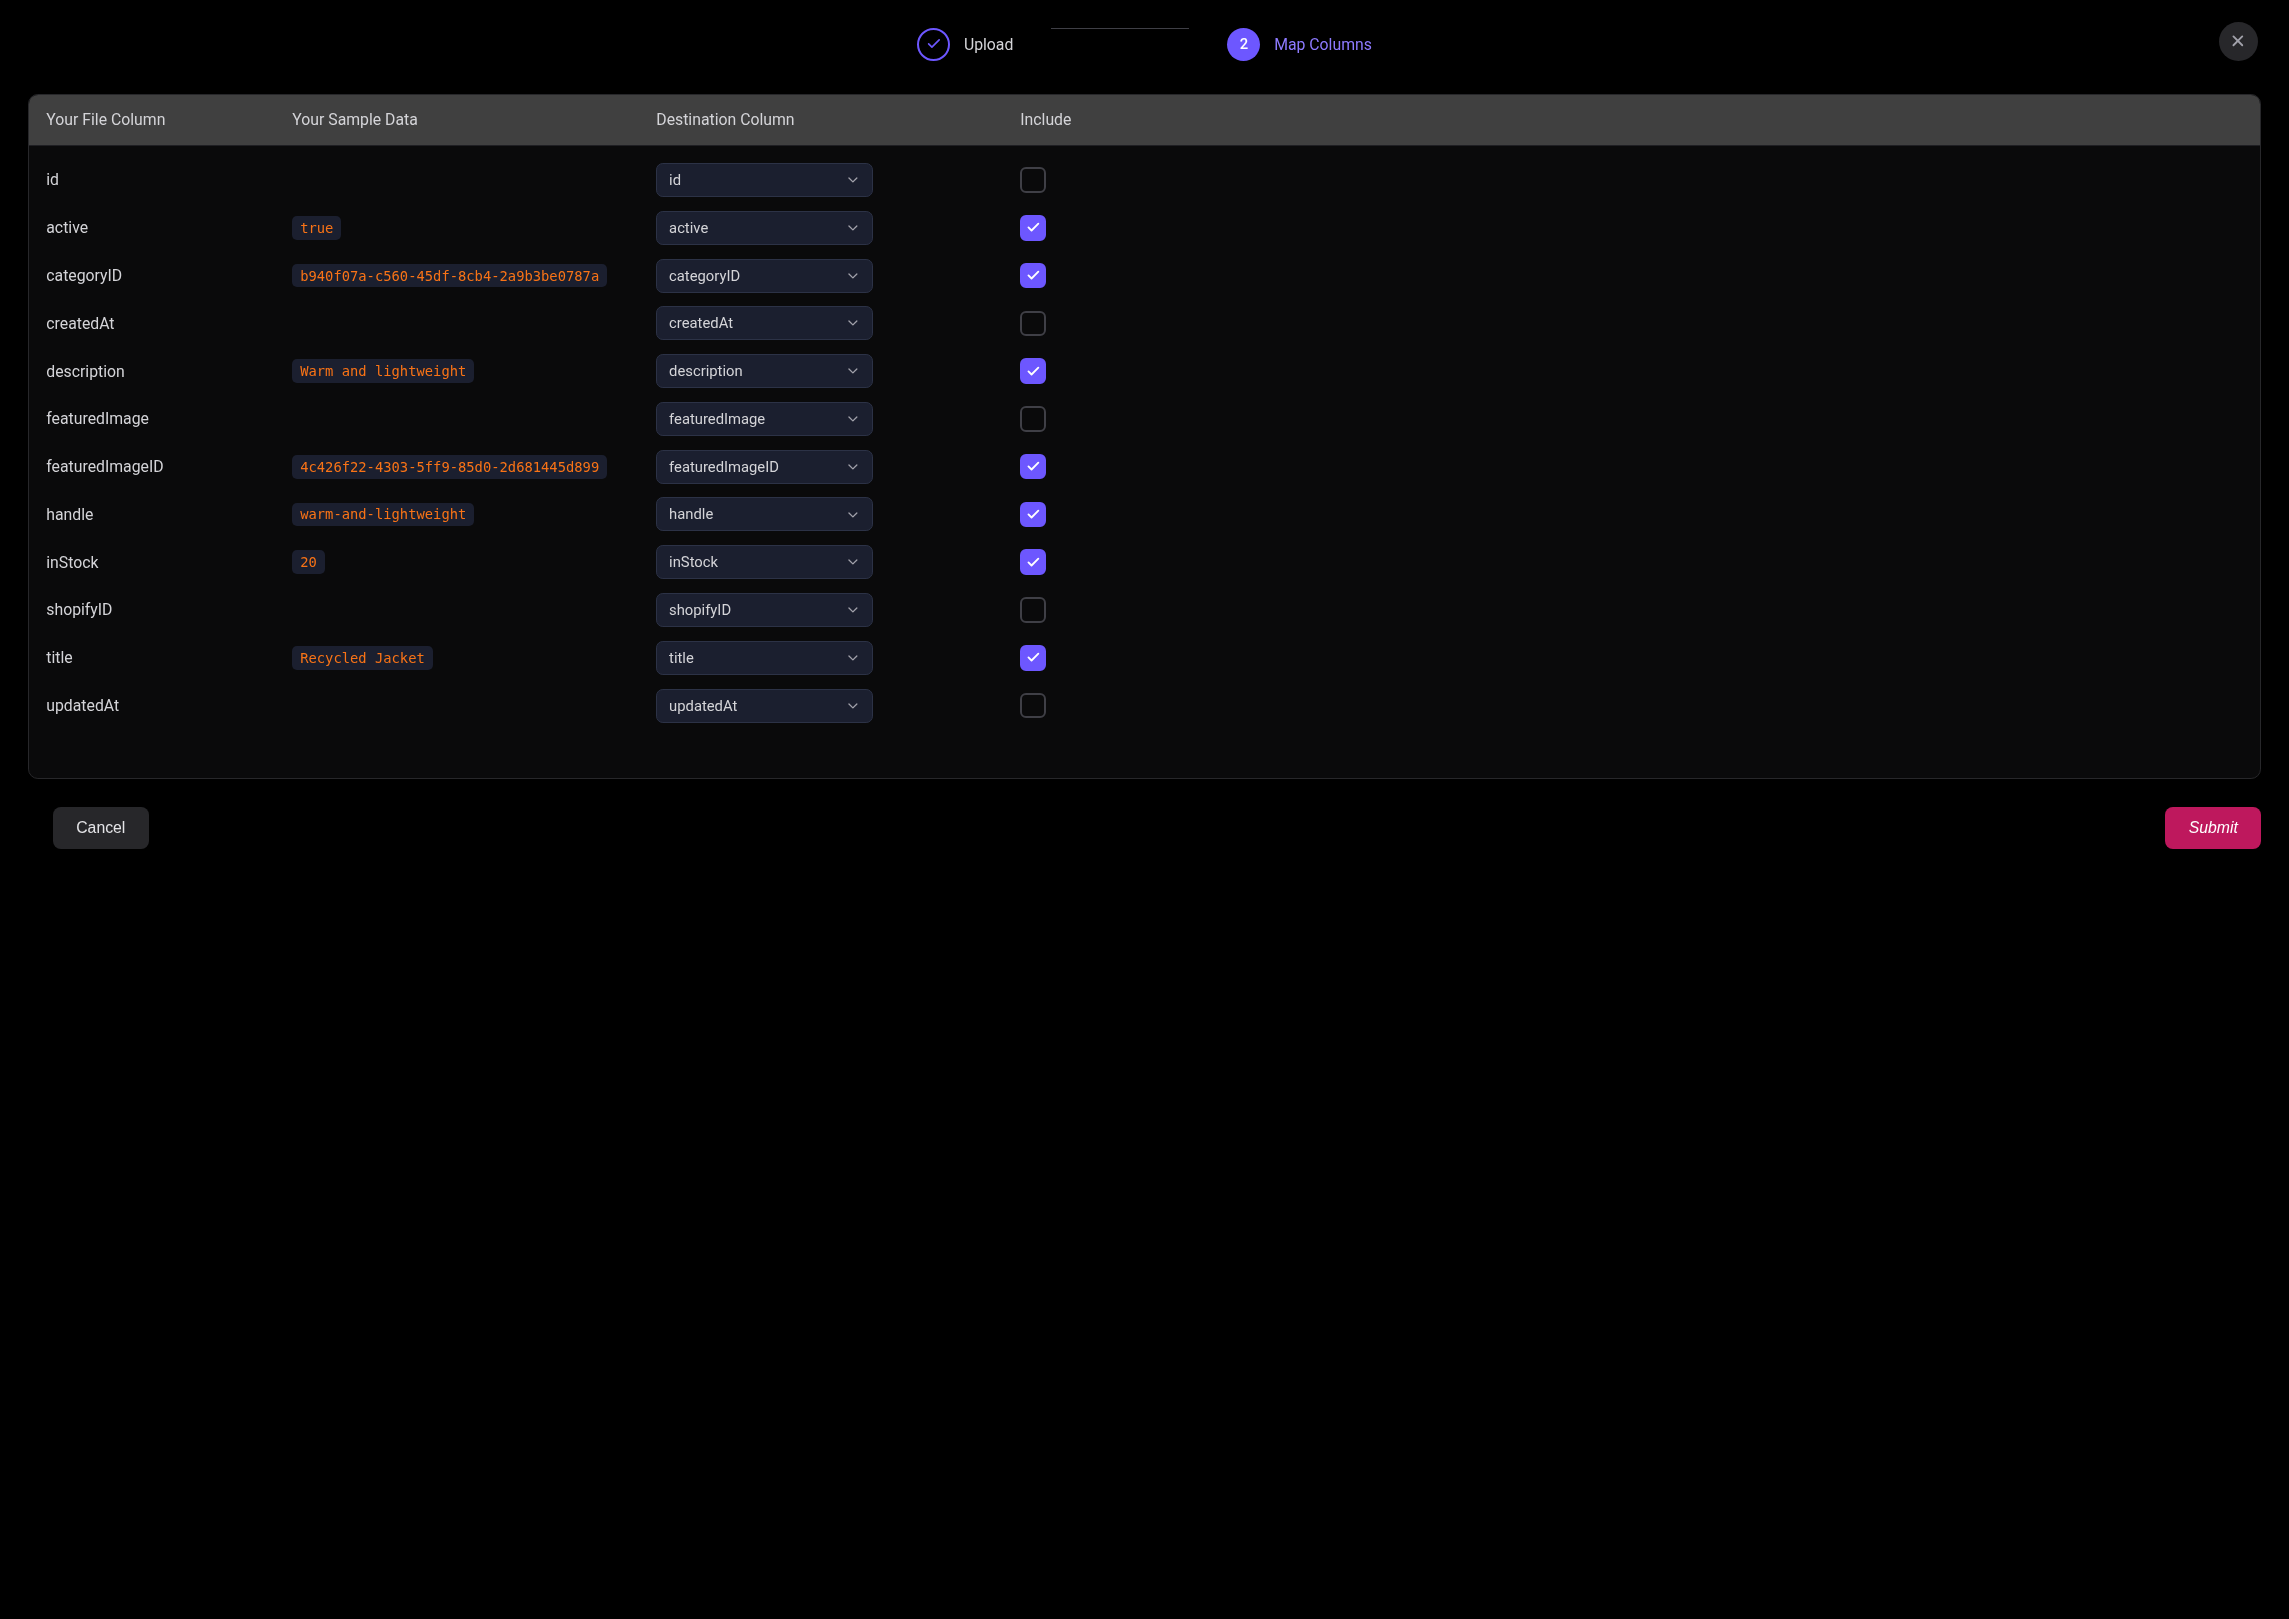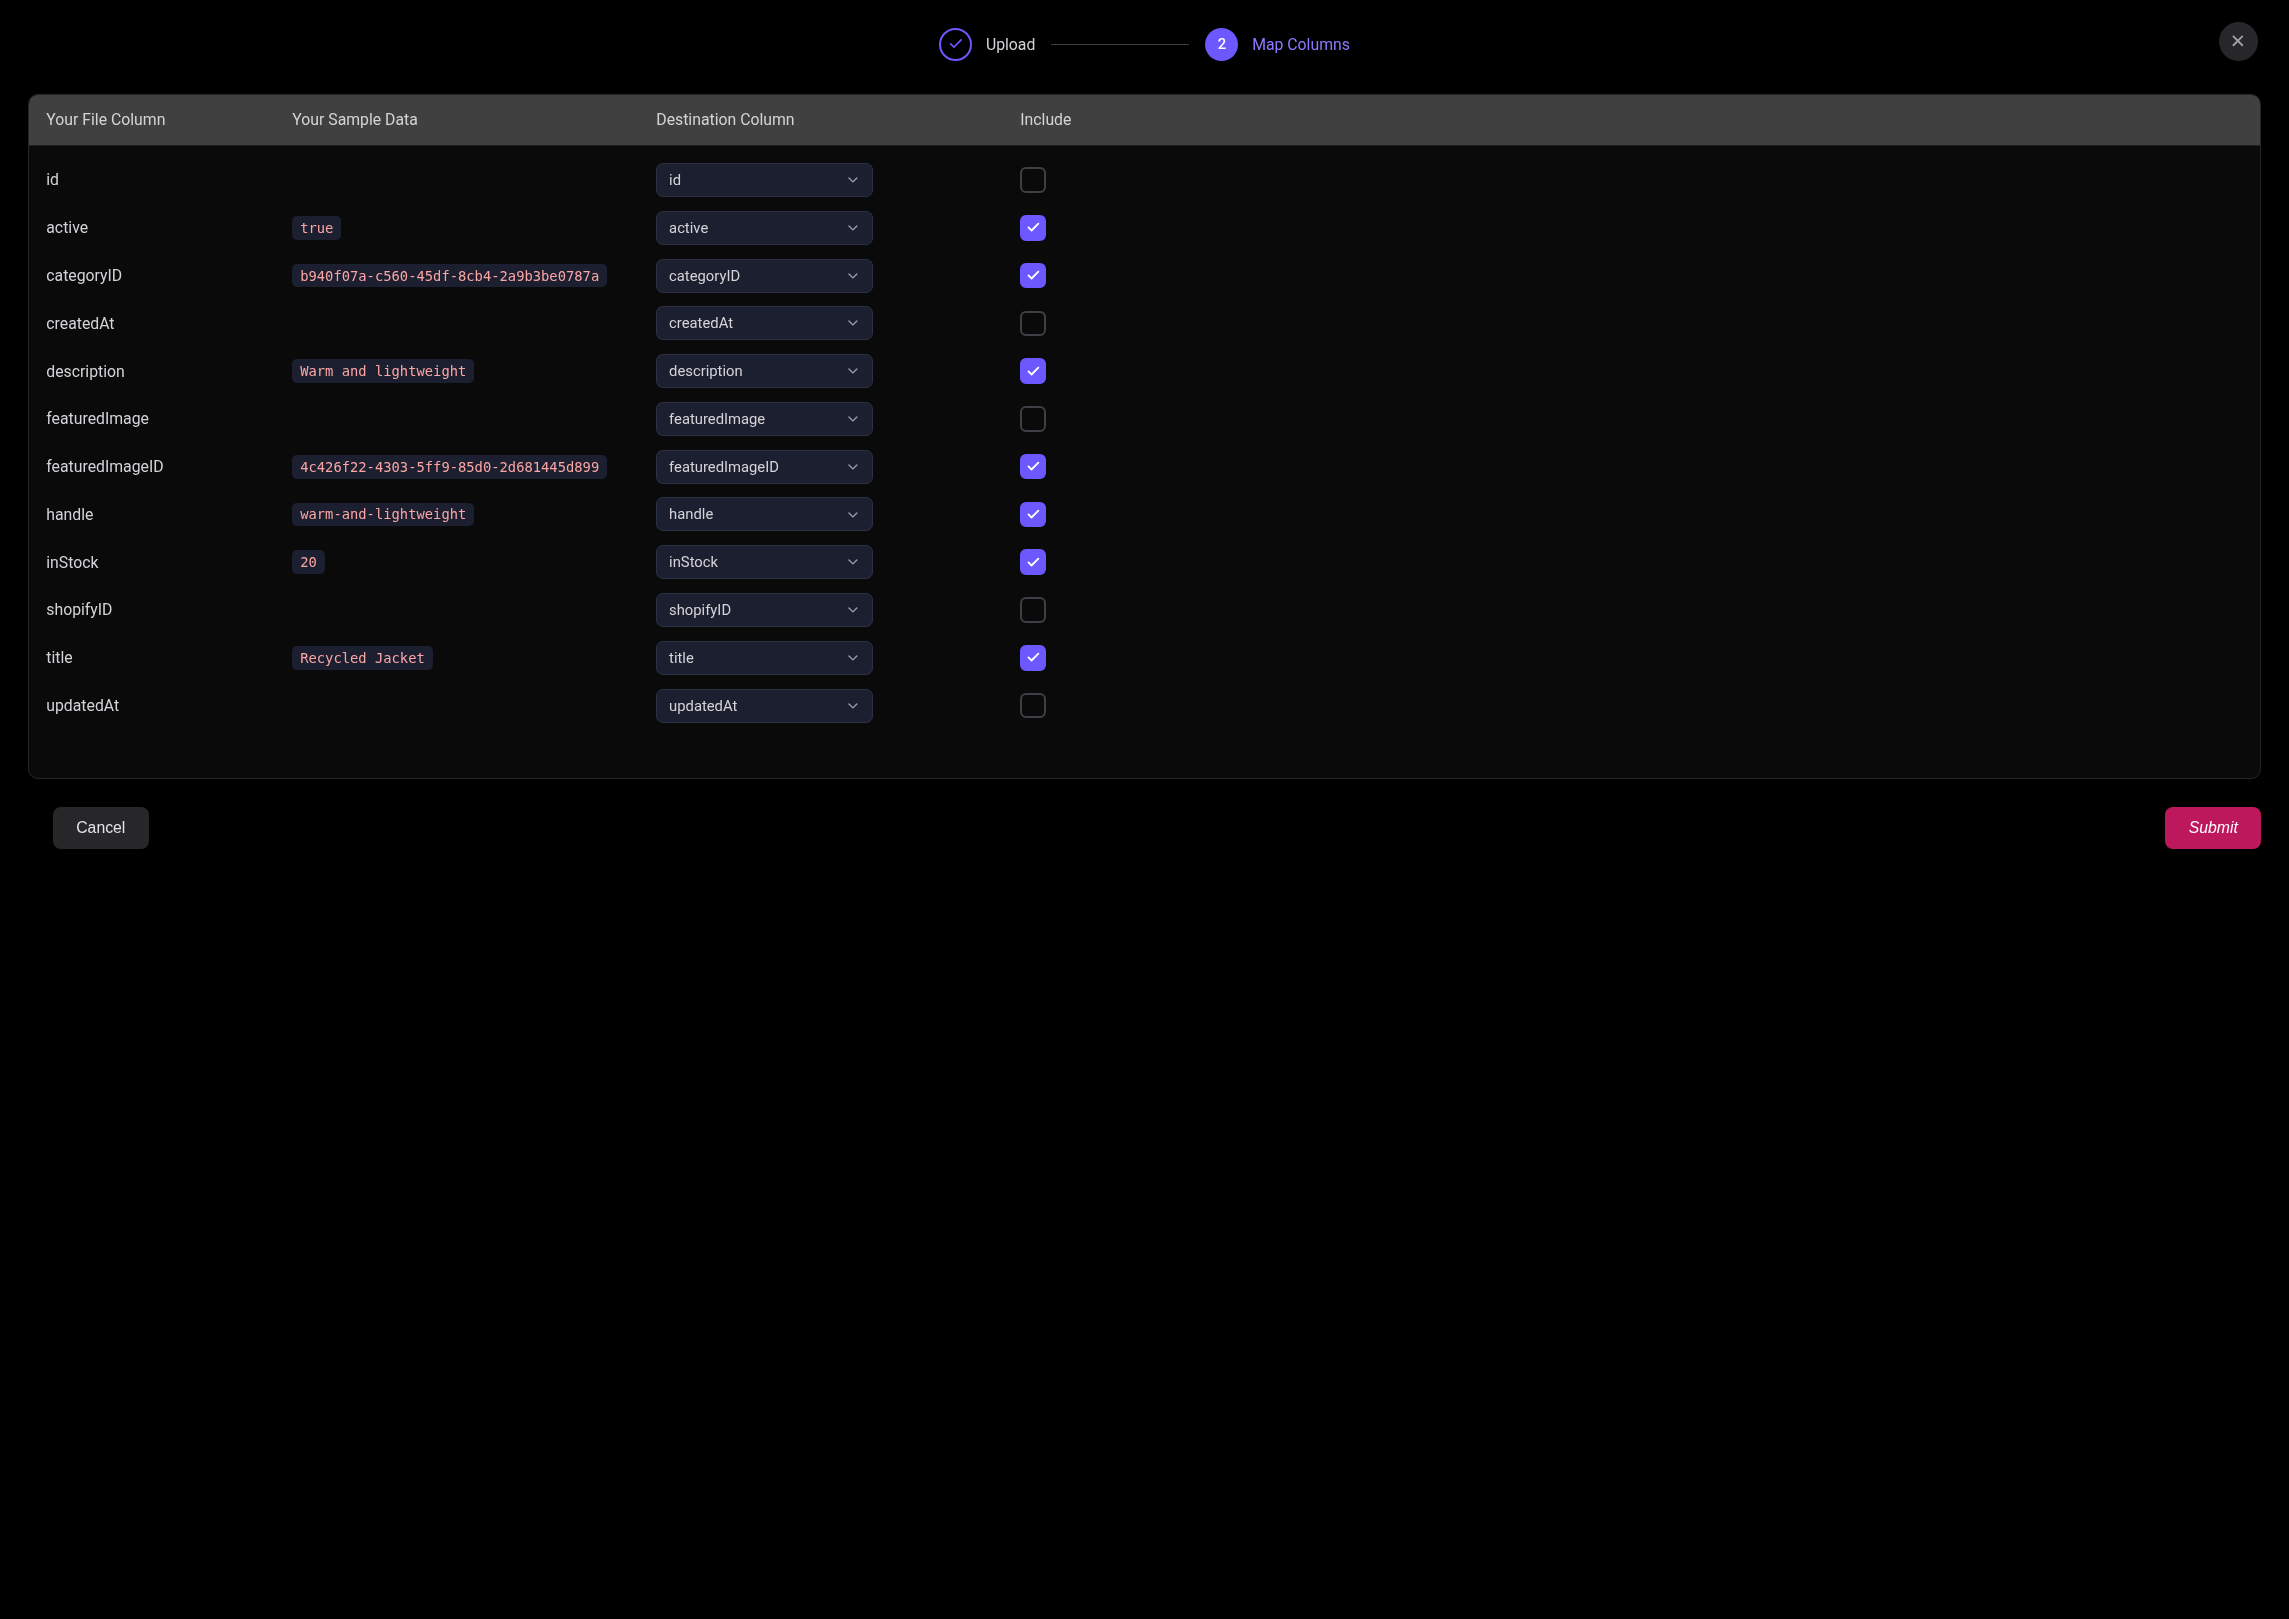--- a/index.html
+++ b/index.html
@@ -23,23 +23,22 @@
       border-radius: 50%;
       background: #27272a;
       border: none;
       cursor: pointer;
       display: flex;
       align-items: center;
       justify-content: center;
     }
     .stepper {
       display: flex;
-      align-items: center;
       justify-content: center;
-      gap: 16px;
+      gap: 38px;
       padding: 5.9px 0 33px 0;
     }
     .step {
       display: flex;
       align-items: center;
       gap: 13.8px;
     }
     .step-indicator {
       width: 33px;
       height: 33px;
@@ -101,21 +100,21 @@
       font-size: 15.8px;
       color: #d4d4d8;
     }
     .sample {
       display: inline-block;
       background: #1b1f2f;
       padding: 3.9px 7.9px;
       border-radius: 4.9px;
       font-family: ui-monospace, SFMono-Regular, Menlo, monospace;
       font-size: 13.8px;
-      color: #fca5a5;
+      color: #f97316;
       white-space: nowrap;
     }
     .select {
       width: 217px;
       height: 34px;
       background: #1b1f2f;
       border: 1px solid #2c3246;
       border-radius: 6.9px;
       padding: 0 11.8px;
       display: flex;

